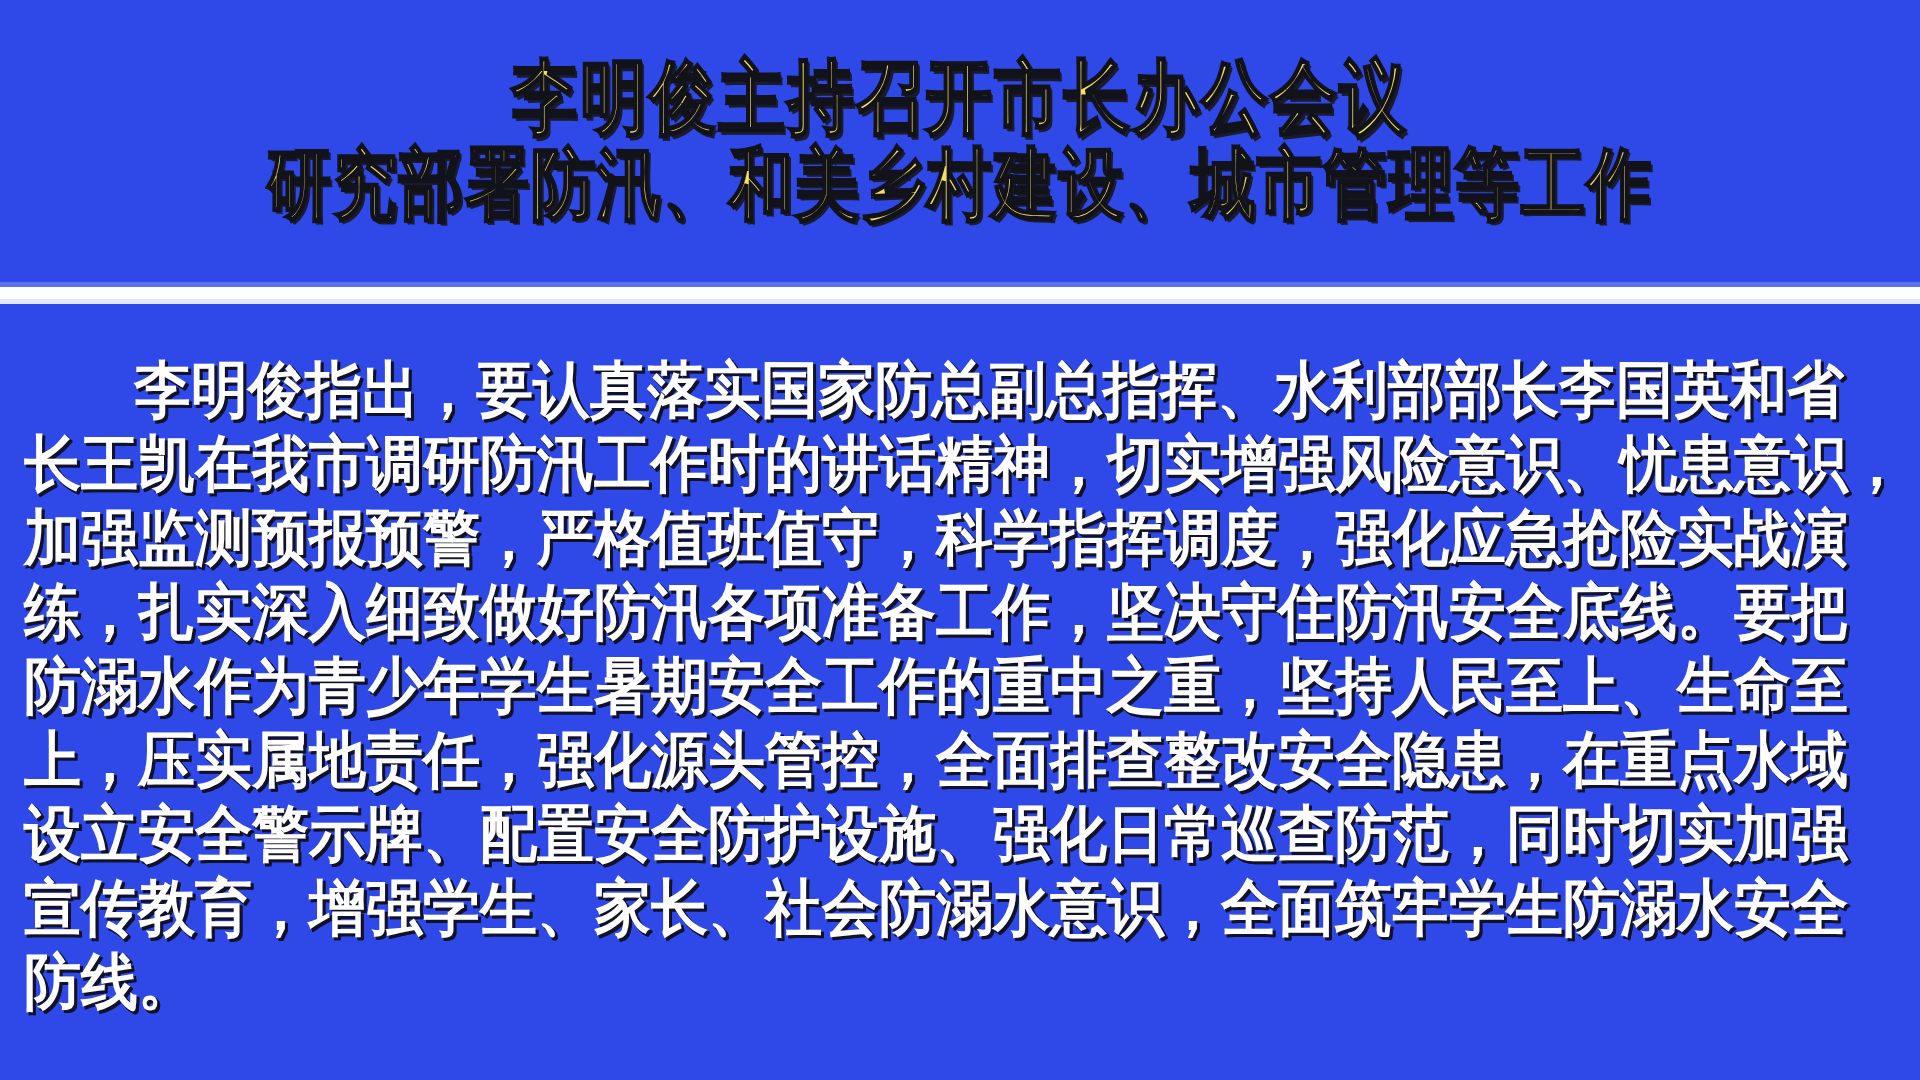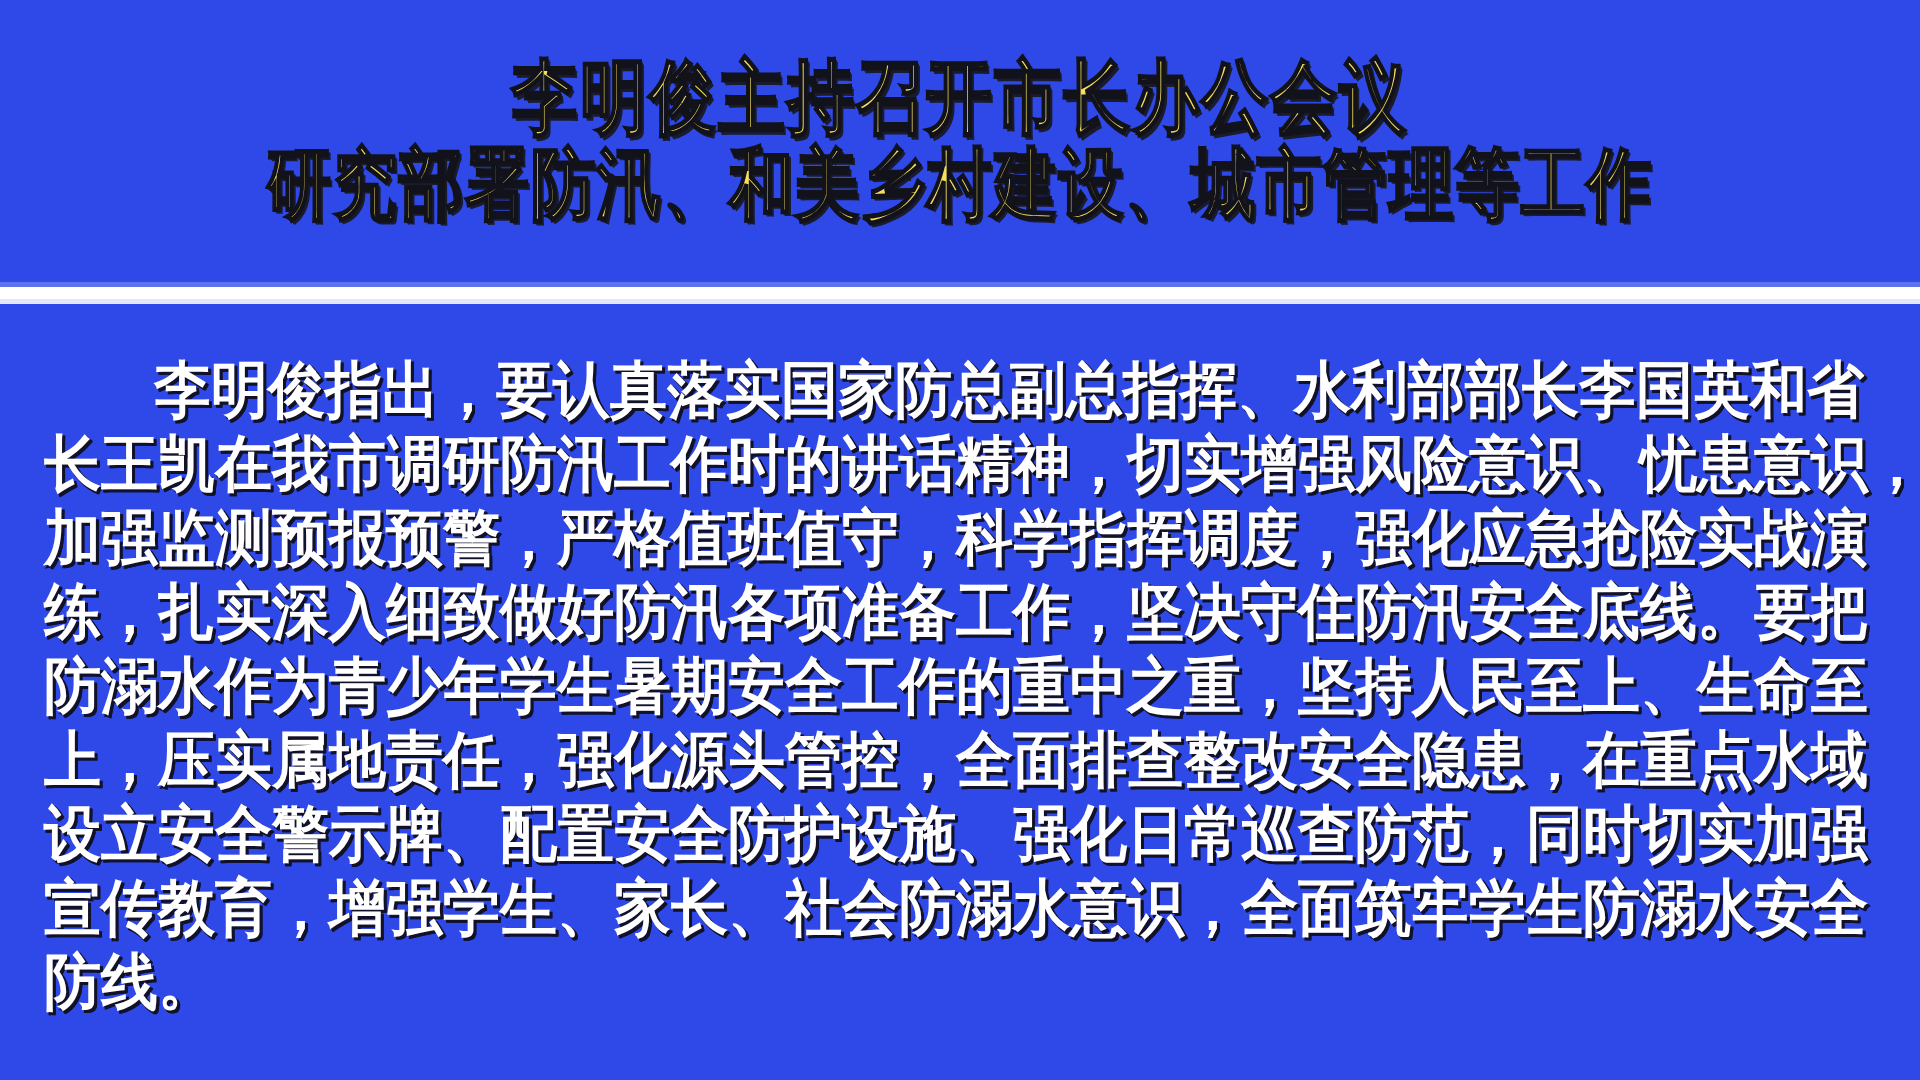--- a/index.html
+++ b/index.html
@@ -88,21 +88,21 @@
     background: #e4e8fb;
   }
 
   
   .body-block {
     position: absolute;
     left: 0;
     top: 312px;
     width: 1920px;
     height: 760px;
-    padding: 40px 52px 0 44px;
+    padding: 40px 52px 0 24px;
     box-sizing: border-box;
   }
 
   .body-line {
     color: #ffffff;
     font-size: 57px;
     line-height: 74px;
     font-weight: bold;
     letter-spacing: 0px;
     white-space: nowrap;

